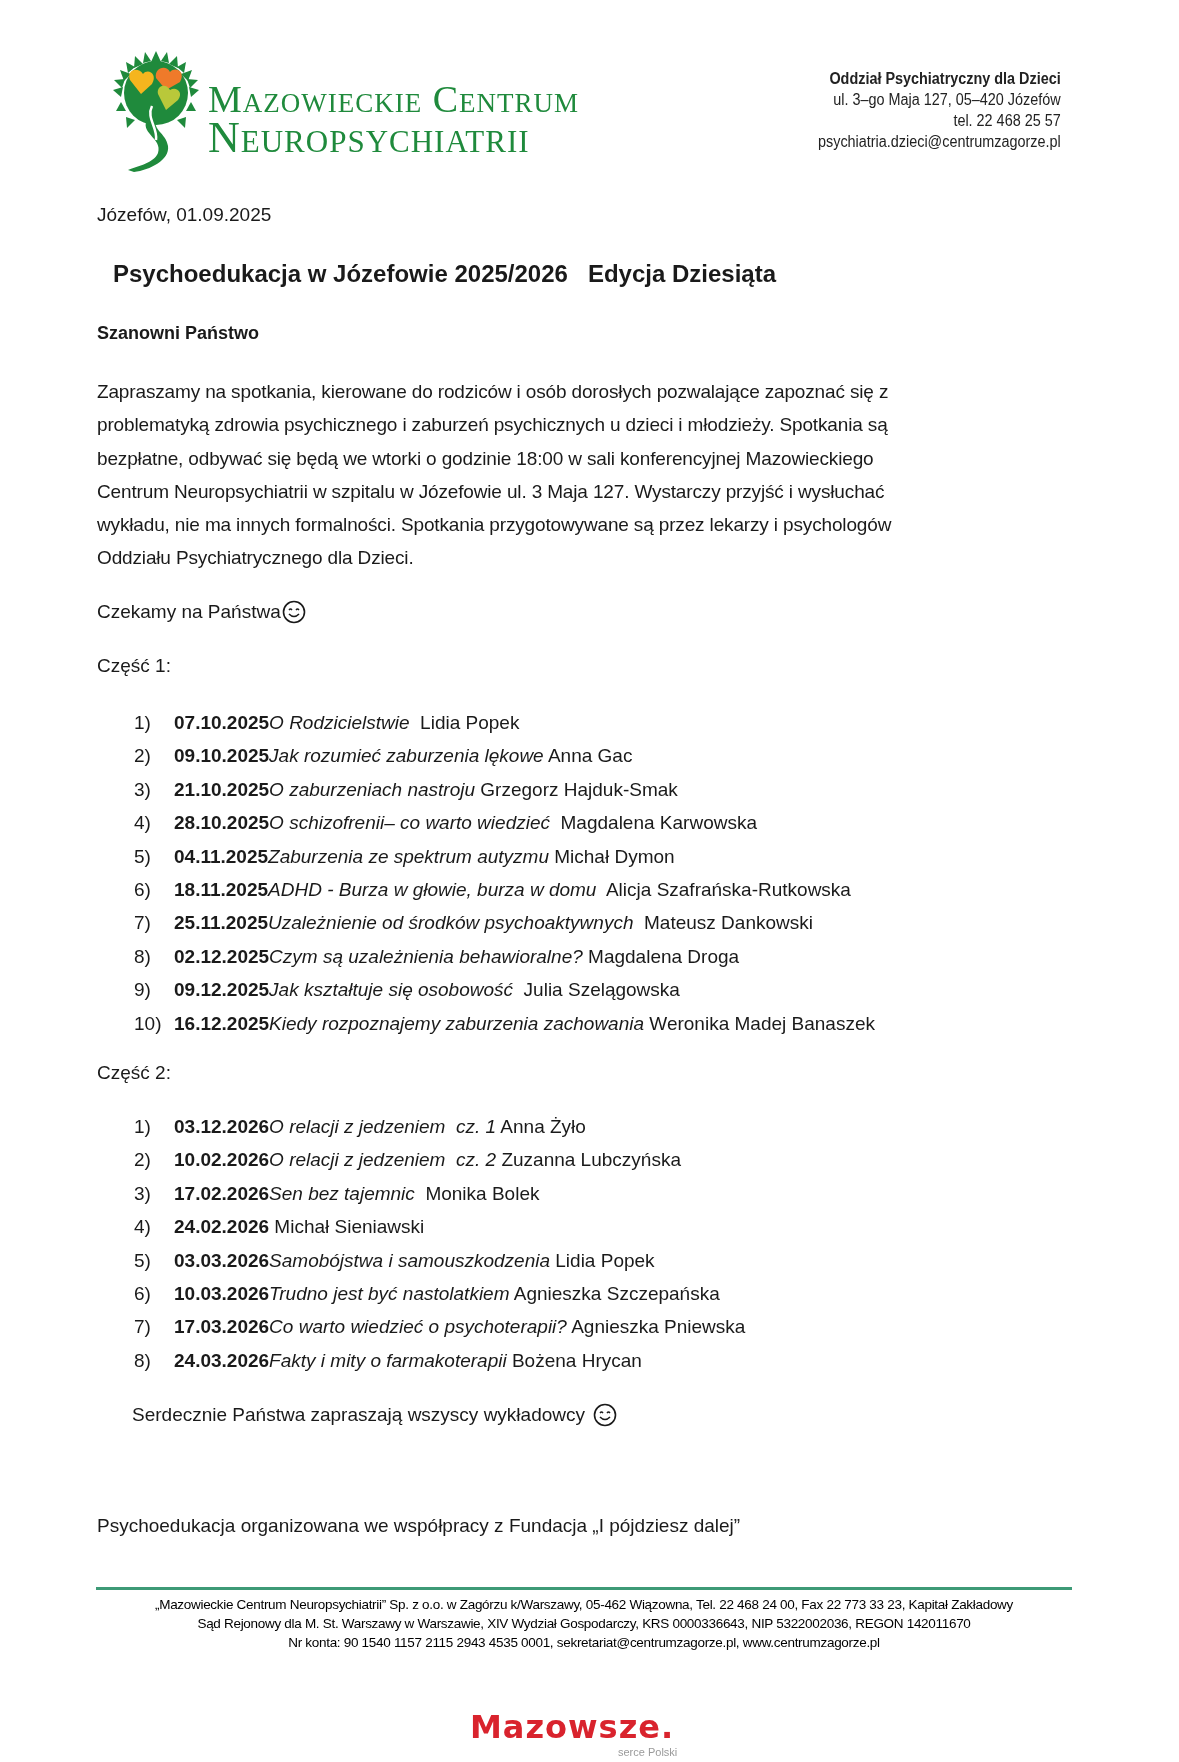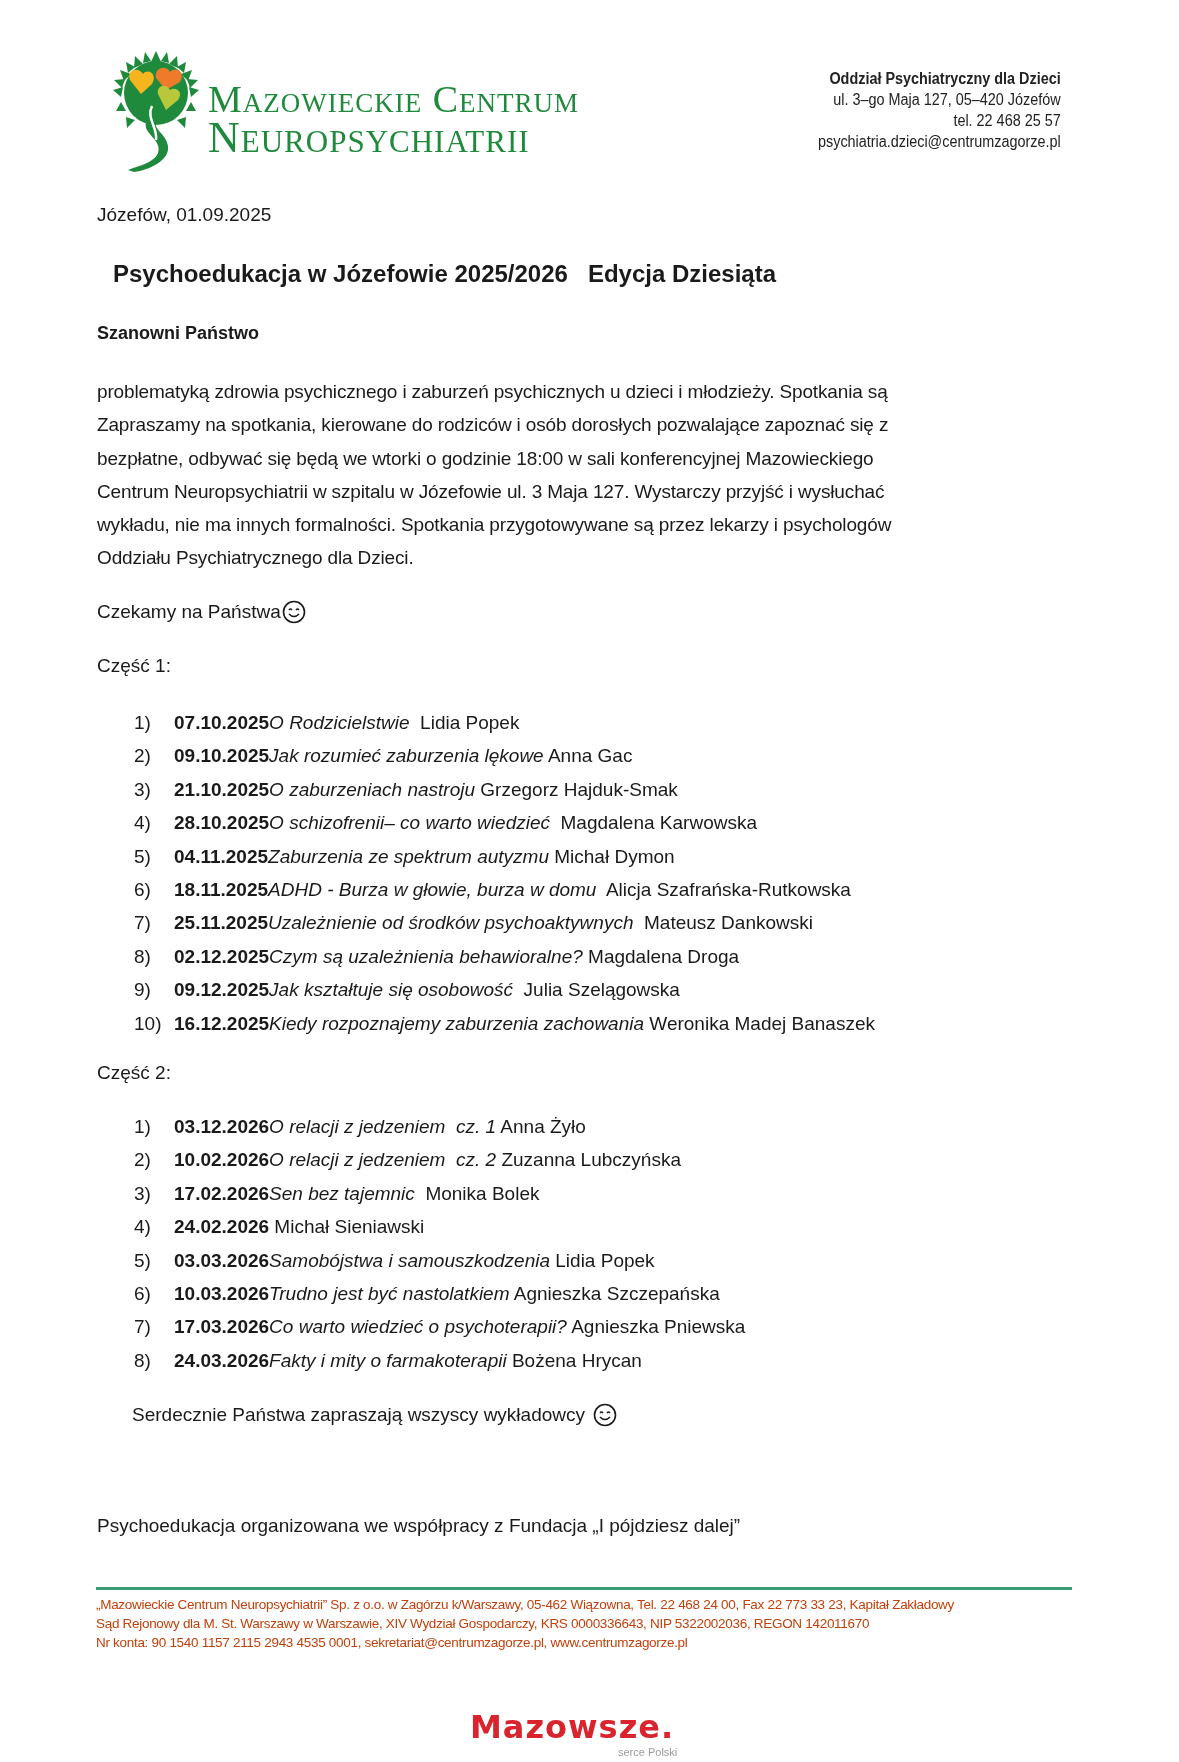--- a/index.html
+++ b/index.html
@@ -164,25 +164,25 @@
       top: 1587px;
       width: 976px;
       height: 3px;
       background: #3d9a76;
     }
     .footer-text {
       position: absolute;
       left: 96px;
       top: 1595px;
       width: 976px;
-      text-align: left;
+      text-align: center;
       font-family: "Liberation Sans", sans-serif;
       font-size: 13.5px;
       line-height: 19px;
-      color: #c2410c;
+      color: #000000;
       letter-spacing: -0.3px;
     }
     .footer-text div { white-space: nowrap; }
     .mazowsze-logo {
       position: absolute;
       left: 470px;
       top: 1708px;
       width: 240px;
       height: 50px;
     }
@@ -253,22 +253,22 @@
     <div>ul. 3–go Maja 127, 05–420 Józefów</div>
     <div>tel. 22 468 25 57</div>
     <div>psychiatria.dzieci@centrumzagorze.pl</div>
   </div>
 
   <div class="date-line">Józefów, 01.09.2025</div>
   <div class="title">Psychoedukacja w Józefowie 2025/2026   Edycja Dziesiąta</div>
   <div class="greeting">Szanowni Państwo</div>
 
   <div class="intro">
+    <div>Zapraszamy na spotkania, kierowane do rodziców i osób dorosłych pozwalające  zapoznać się z</div>
     <div>problematyką zdrowia psychicznego i zaburzeń psychicznych u dzieci i młodzieży. Spotkania są</div>
-    <div>Zapraszamy na spotkania, kierowane do rodziców i osób dorosłych pozwalające  zapoznać się z</div>
     <div>bezpłatne, odbywać się będą we wtorki o godzinie 18:00 w sali konferencyjnej Mazowieckiego</div>
     <div>Centrum Neuropsychiatrii w szpitalu w Józefowie ul. 3 Maja 127. Wystarczy  przyjść i wysłuchać</div>
     <div>wykładu, nie ma innych formalności. Spotkania przygotowywane są przez lekarzy i psychologów</div>
     <div>Oddziału Psychiatrycznego dla Dzieci.</div>
   </div>
 
   <div class="waiting">
     <span>Czekamy na Państwa</span>
     <span class="smiley">
       <svg viewBox="0 0 24 24">

